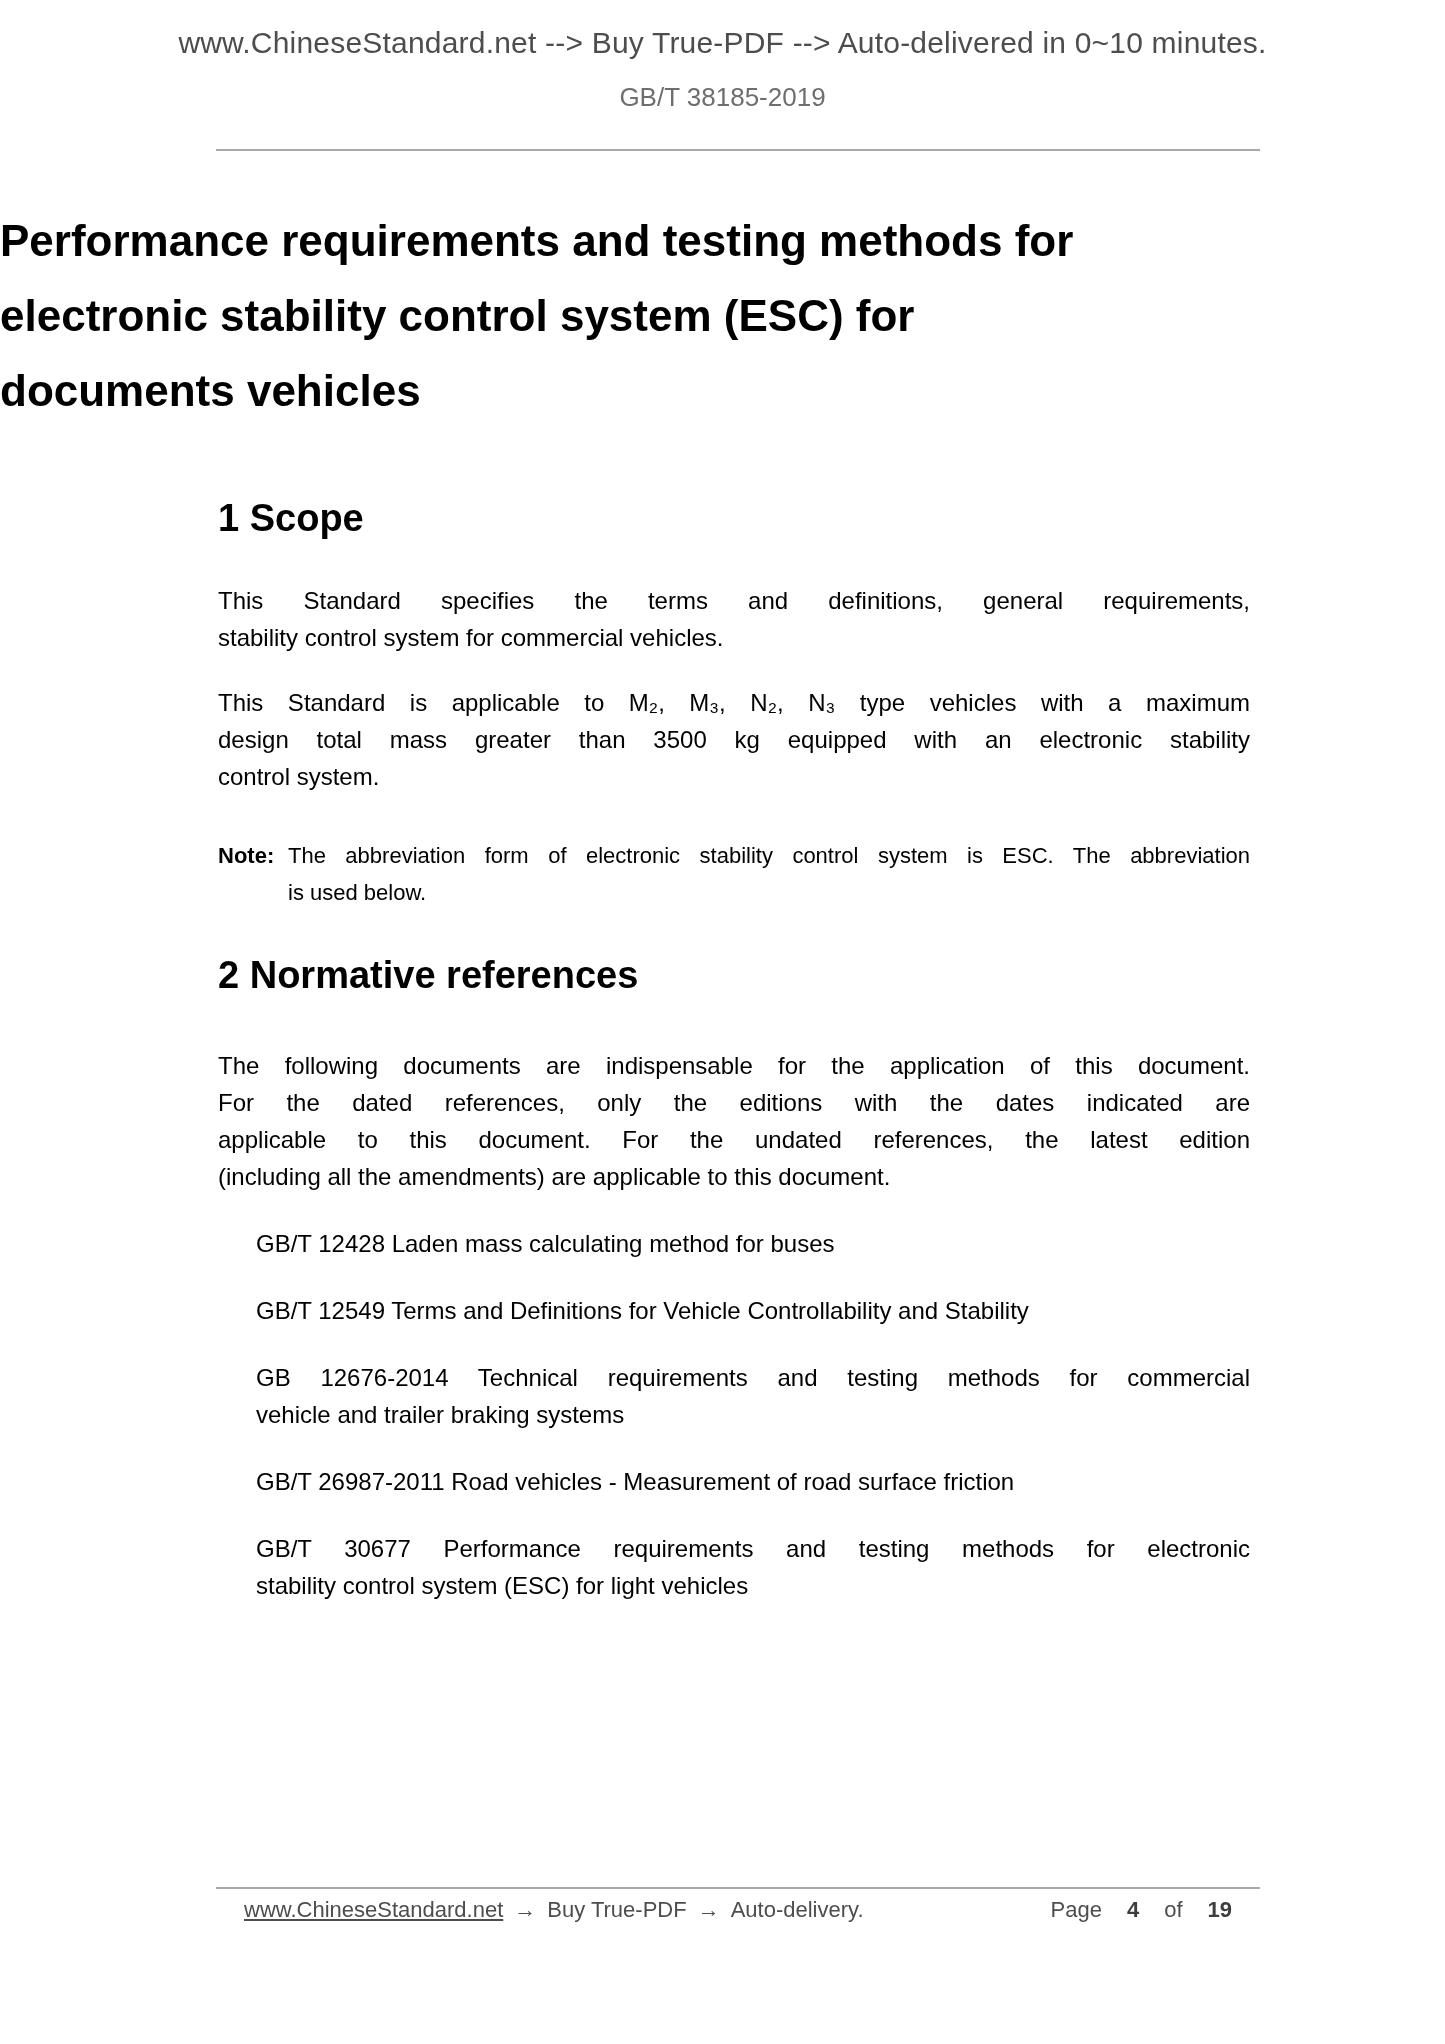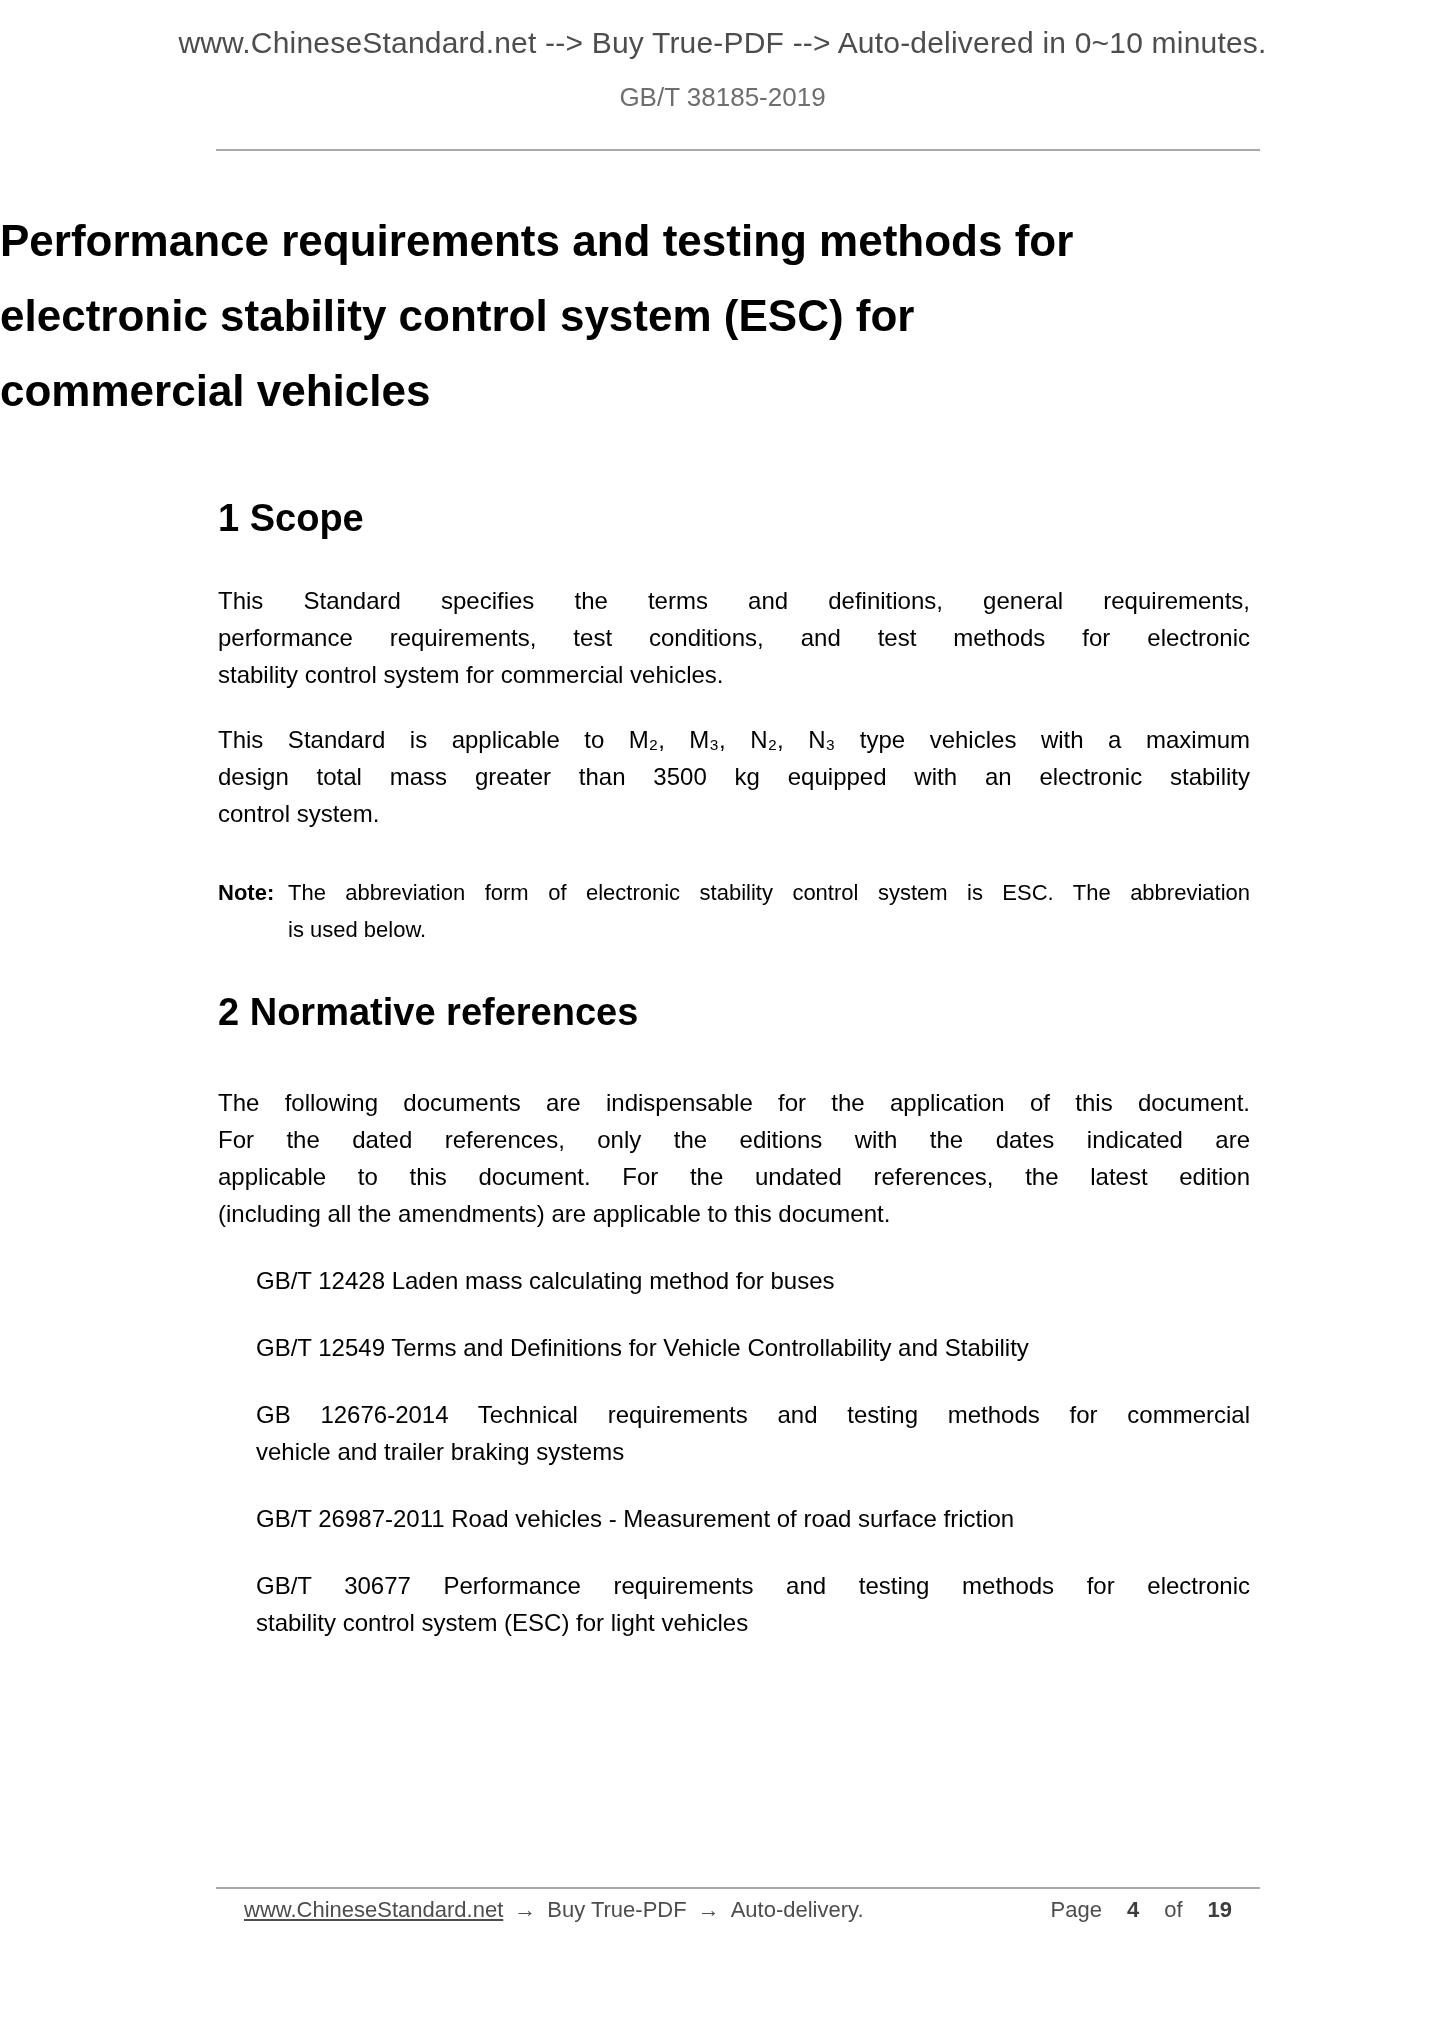--- a/index.html
+++ b/index.html
@@ -54,30 +54,29 @@
 
 <div class="page">
 
   <div class="promo">www.ChineseStandard.net --&gt; Buy True-PDF --&gt; Auto-delivered in 0~10 minutes.</div>
   <div class="std-code">GB/T 38185-2019</div>
   <div class="rule"></div>
 
   <div class="doc-title">
     <div>Performance requirements and testing methods for</div>
     <div>electronic stability control system (ESC) for</div>
-    <div>commercial vehicles</div>
+    <div>documents vehicles</div>
   </div>
 
   <div class="col">
 
     <div class="h h-scope">1 Scope</div>
 
     <div class="para p1">
         <div class="line">This Standard specifies the terms and definitions, general requirements,</div>
-        <div class="line">performance requirements, test conditions, and test methods for electronic</div>
         <div class="line">stability control system for commercial vehicles.</div>
       </div>
 
     <div class="para p2">
         <div class="line">This Standard is applicable to M₂, M₃, N₂, N₃ type vehicles with a maximum</div>
         <div class="line">design total mass greater than 3500 kg equipped with an electronic stability</div>
         <div class="line">control system.</div>
       </div>
 
     <div class="note">

